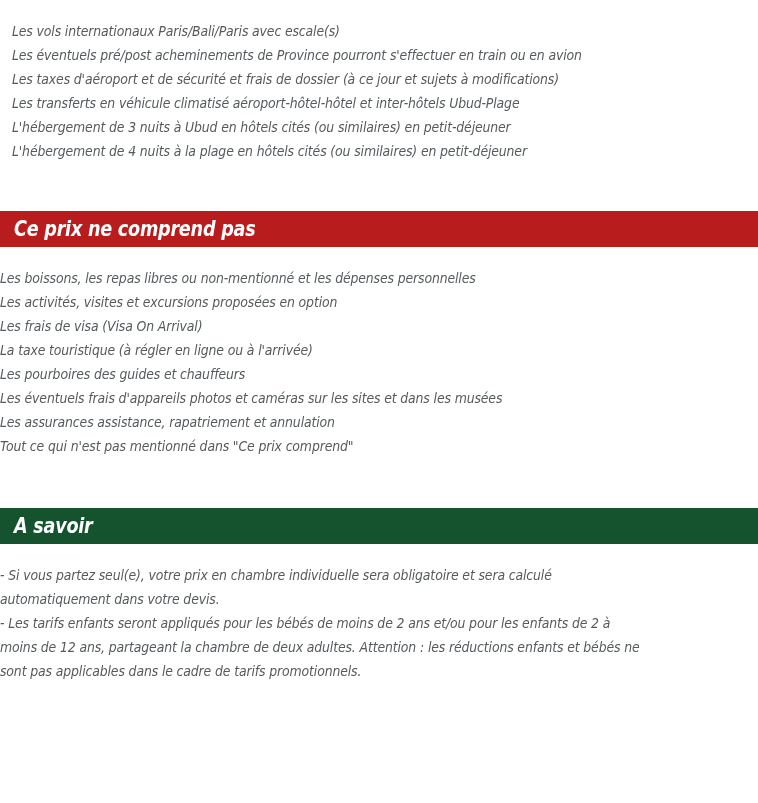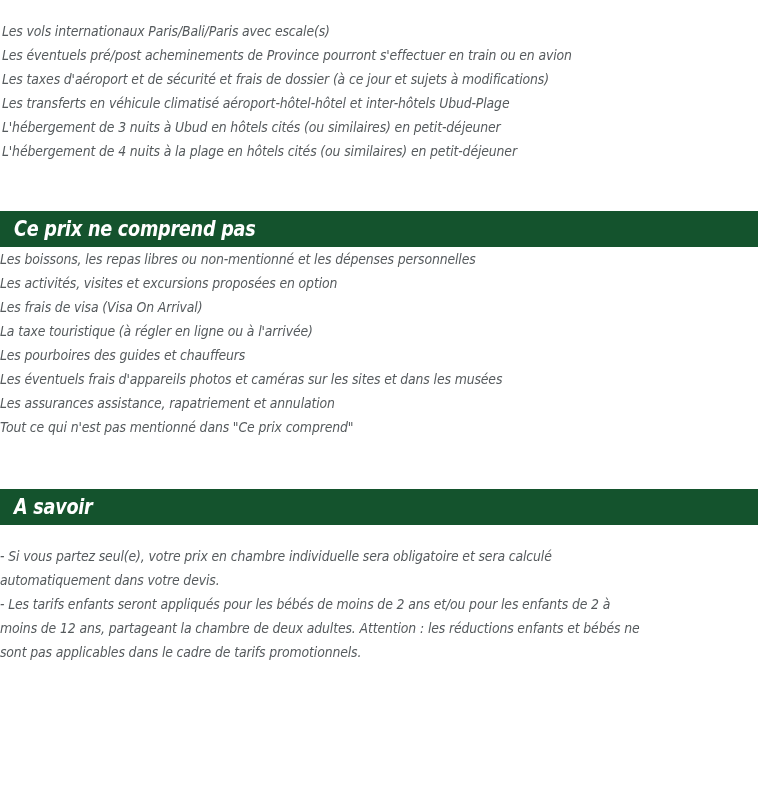--- a/index.html
+++ b/index.html
@@ -67,24 +67,24 @@
     max-width: 868px;
     transform: scaleX(0.86);
     transform-origin: left top;
   }
   .para b {
     font-weight: bold;
     font-style: italic;
   }
 
   
-  .list-1 { padding-top: 19px; padding-left: 2px; }
+  .list-1 { padding-top: 19px; padding-left: 12px; }
   .note-1 { padding-top: 27px; }
   .gap-a  { height: 48px; }
-  .list-2 { }
+  .list-2 { padding-top: 19px; }
   .gap-b  { height: 50px; }
   .list-3 { padding-top: 19px; }
 </style>
 </head>
 <body>
 
 <div class="page">
 
 
   <div class="body-block list-1">
@@ -92,21 +92,21 @@
     <div class="line" style="color: rgb(85, 90, 93);">Les éventuels pré/post acheminements de Province pourront s'effectuer en train ou en avion</div>
     <div class="line" style="color: rgb(85, 90, 93);">Les taxes d'aéroport et de sécurité et frais de dossier (à ce jour et sujets à modifications)</div>
     <div class="line" style="color: rgb(85, 90, 93);">Les transferts en véhicule climatisé aéroport-hôtel-hôtel et inter-hôtels Ubud-Plage</div>
     <div class="line" style="color: rgb(85, 90, 93);">L'hébergement de 3 nuits à Ubud en hôtels cités (ou similaires) en petit-déjeuner</div>
     <div class="line" style="color: rgb(85, 90, 93);">L'hébergement de 4 nuits à la plage en hôtels cités (ou similaires) en petit-déjeuner</div>
   </div>
 
 
   <div class="gap-a"></div>
 
-  <div class="section-bar" style="background: #14532d;">
+  <div class="section-bar" style="background: #b91c1c;">
     <span class="section-title">Ce prix ne comprend pas</span>
   </div>
 
   <div class="body-block list-2">
     <div class="line" style="color: rgb(85, 90, 93);">Les boissons, les repas libres ou non-mentionné et les dépenses personnelles</div>
     <div class="line" style="color: rgb(85, 90, 93);">Les activités, visites et excursions proposées en option</div>
     <div class="line" style="color: rgb(85, 90, 93);">Les frais de visa (Visa On Arrival)</div>
     <div class="line" style="color: rgb(85, 90, 93);">La taxe touristique (à régler en ligne ou à l'arrivée)</div>
     <div class="line" style="color: rgb(85, 90, 93);">Les pourboires des guides et chauffeurs</div>
     <div class="line" style="color: rgb(85, 90, 93);">Les éventuels frais d'appareils photos et caméras sur les sites et dans les musées</div>

